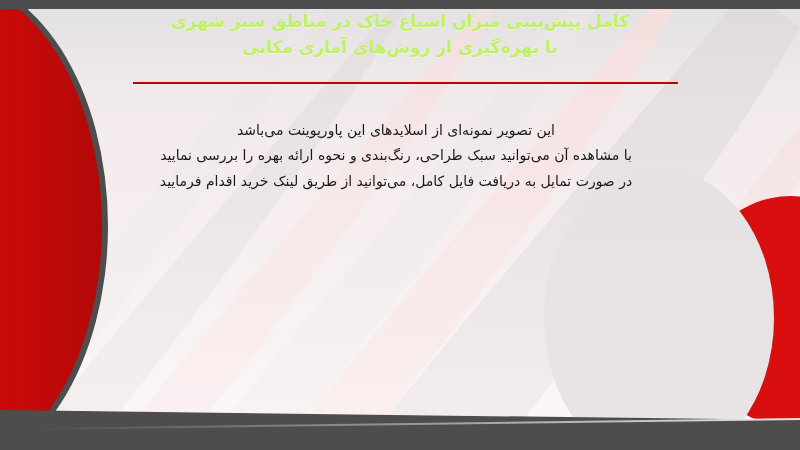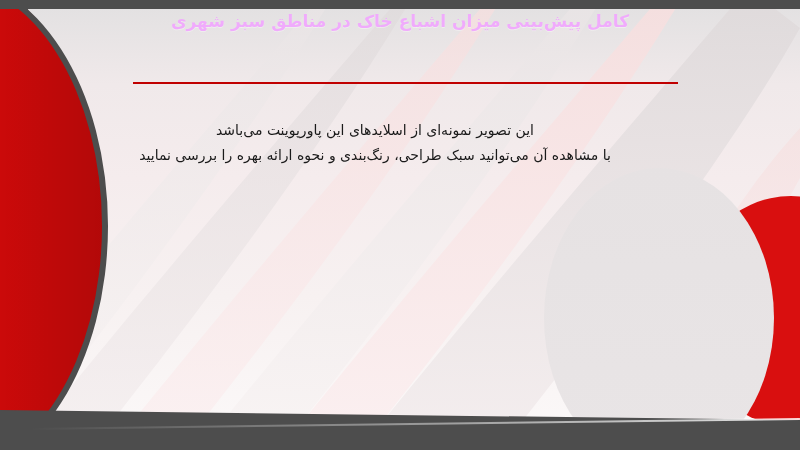--- a/index.html
+++ b/index.html
@@ -140,42 +140,42 @@
     inset: 0;
     z-index: 5;
   }
 
   .title-block {
     position: absolute;
     top: 8px;
     left: 120px;
     width: 560px;
     text-align: center;
-    color: #f0abfc;
+    color: #bef264;
     font-size: 17px;
     font-weight: bold;
     line-height: 1.55;
     direction: rtl;
     text-shadow: 0 1px 0 rgba(255,255,255,0.35);
   }
   .title-line { display: block; }
 
   .title-rule {
     position: absolute;
     top: 82px;
     left: 133px;
     width: 545px;
     height: 2px;
     background: #c00000;
   }
 
   .body-block {
     position: absolute;
     top: 118px;
-    left: 95px;
+    left: 116px;
     width: 560px;
     text-align: center;
     color: #1a1a1a;
     font-size: 14px;
     line-height: 1.82;
     direction: rtl;
   }
   .body-line { display: block; white-space: nowrap; }
 </style>
 </head>
@@ -221,23 +221,25 @@
   <div class="red-ellipse-outline"></div>
 
   <div class="top-band"></div>
   <div class="bottom-band"></div>
   <div class="band-hairline"></div>
 
   <div class="content">
 
     <div class="title-block">
       <span class="title-line">کامل پیش‌بینی میزان اشباع خاک در مناطق سبز شهری</span>
+      <span class="title-line">با بهره‌گیری از روش‌های آماری مکانی</span>
     </div>
 
     <div class="title-rule"></div>
 
     <div class="body-block">
       <span class="body-line">این تصویر نمونه‌ای از اسلایدهای این پاورپوینت می‌باشد</span>
       <span class="body-line">با مشاهده آن می‌توانید سبک طراحی، رنگ‌بندی و نحوه ارائه بهره را بررسی نمایید</span>
+      <span class="body-line">در صورت تمایل به دریافت فایل کامل، می‌توانید از طریق لینک خرید اقدام فرمایید</span>
     </div>
 
   </div>
 </div>
 
 </body></html>

